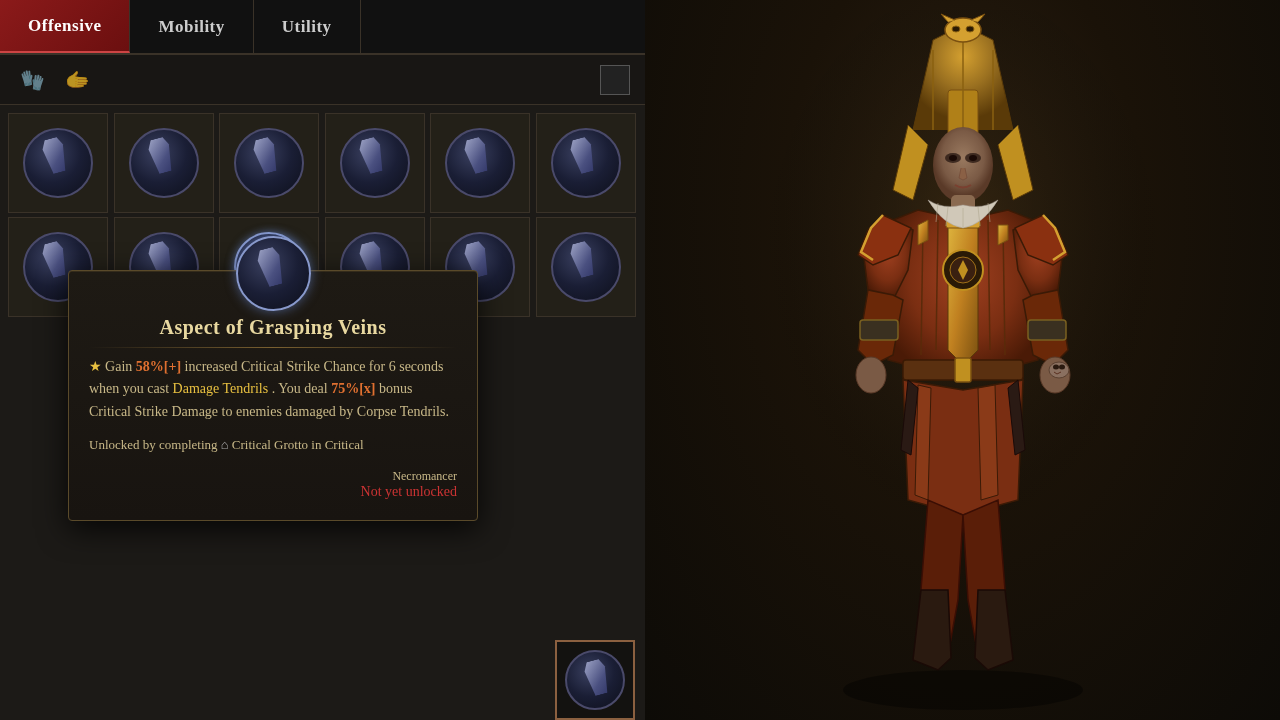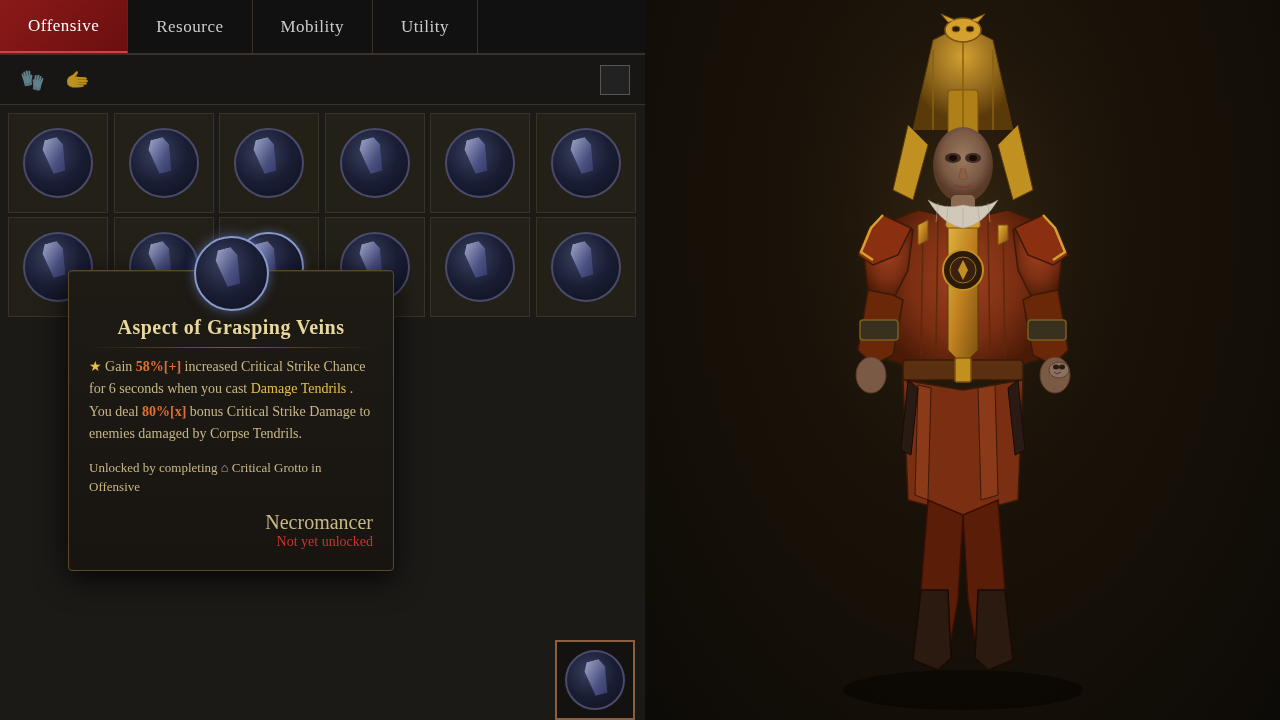--- a/index.html
+++ b/index.html
@@ -35,21 +35,21 @@
       background: #111;
       border-bottom: 2px solid #3a3228;
     }
 
     .tab {
       padding: 0 28px;
       display: flex;
       align-items: center;
       justify-content: center;
       font-size: 17px;
-      font-weight: normal;
+      font-weight: bold;
       color: #ccc;
       cursor: pointer;
       border-right: 1px solid #3a3228;
       letter-spacing: 0.5px;
     }
 
     .tab.active {
       background: linear-gradient(135deg, #8b1a1a, #6b0f0f);
       color: #fff;
       border-bottom: 2px solid #c44;
@@ -133,21 +133,21 @@
     .skill-icon.highlighted {
       border-color: #8899cc;
       box-shadow: 0 0 8px rgba(100, 130, 200, 0.5);
     }
 
     
     .tooltip-overlay {
       position: absolute;
       top: 270px;
       left: 68px;
-      width: 326px;
+      width: 410px;
       background: linear-gradient(180deg, #1e1a14 0%, #181410 100%);
       border: 1px solid #5a4a2a;
       border-radius: 4px;
       padding: 20px;
       z-index: 10;
       box-shadow: 0 8px 30px rgba(0,0,0,0.8), inset 0 1px 0 rgba(255,200,100,0.1);
     }
 
     .tooltip-icon-area {
       display: flex;
@@ -236,21 +236,21 @@
 
     .tooltip-footer {
       display: flex;
       flex-direction: column;
       align-items: flex-end;
       margin-top: 5px;
     }
 
     .class-name {
       color: #c8b888;
-      font-size: 20px;
+      font-size: 12px;
     }
 
     .unlock-status {
       color: #cc3333;
       font-size: 14px;
       font-weight: normal;
     }
 
     
     .right-panel {
@@ -273,21 +273,20 @@
   </style>
 </head>
 <body>
 
 <div class="main-container">
 
   <div class="left-panel">
 
     <div class="tab-bar">
       <div class="tab active">Offensive</div>
-      <div class="tab">Resource</div>
       <div class="tab">Mobility</div>
       <div class="tab">Utility</div>
     </div>
 
     <div class="icon-row">
       <div class="icon-slot-small">🧤</div>
       <div class="icon-slot-small">🫱</div>
       <div class="slot-box-small"></div>
     </div>
 
@@ -342,29 +341,29 @@
 
       <div class="tooltip-divider"></div>
 
       <div class="tooltip-desc">
         <span class="star">★</span>
         <span> Gain </span>
         <span class="highlight-val">58%[+]</span>
         <span> increased Critical Strike Chance for 6 seconds when you cast </span>
         <span class="skill-name">Damage Tendrils</span>
         <span>. You deal </span>
-        <span class="highlight-val">80%[x]</span>
+        <span class="highlight-val">75%[x]</span>
         <span> bonus Critical Strike Damage to enemies damaged by Corpse Tendrils.</span>
       </div>
 
       <div class="tooltip-unlock">
         <span>Unlocked by completing</span>
         <span class="dungeon-icon"> ⌂ </span>
         <span class="dungeon-name">Critical Grotto</span>
-        <span>in Offensive</span>
+        <span>in Critical</span>
       </div>
 
       <div class="tooltip-footer">
         <span class="class-name">Necromancer</span>
         <span class="unlock-status">Not yet unlocked</span>
       </div>
 
     </div>
 
     <div style="position:absolute; bottom:0; right:10px; width:80px; height:80px; border:2px solid #8b6040; background:rgba(0,0,0,0.3);">

